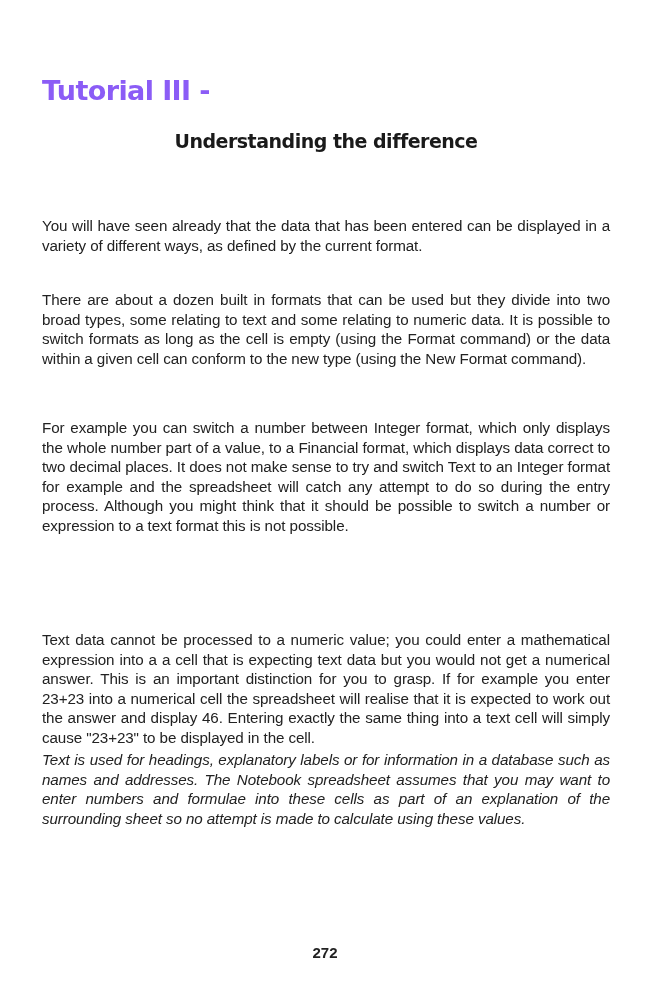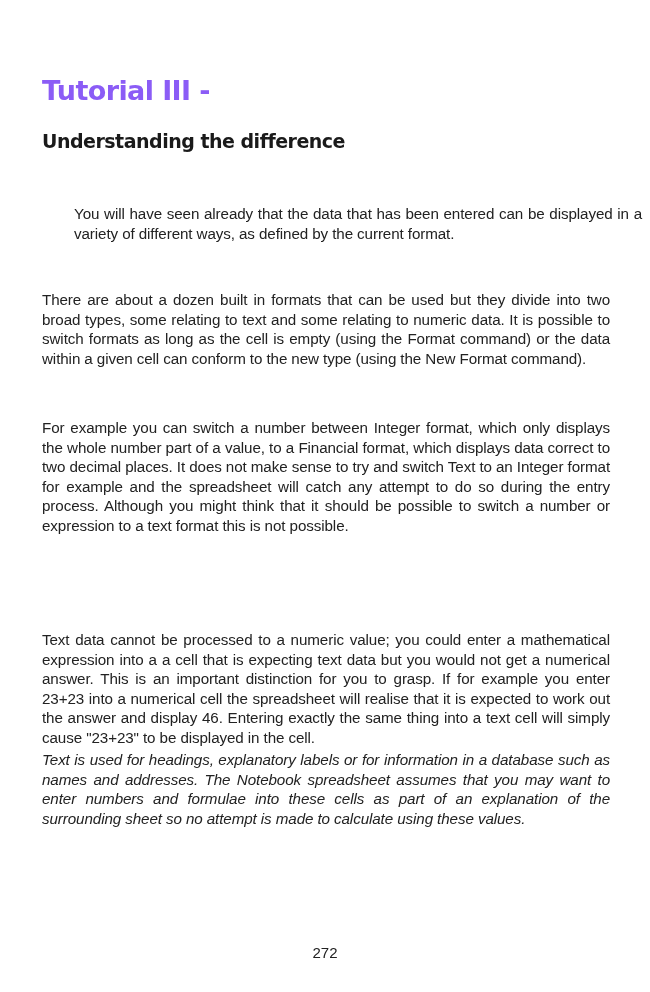--- a/index.html
+++ b/index.html
@@ -31,44 +31,46 @@
       color: #8b5cf6;
     }
     .subtitle {
       font-family: "DejaVu Sans", sans-serif;
       font-weight: bold;
       font-size: 19px;
       line-height: 26px;
       letter-spacing: -0.5px;
       margin: 18px 0 0 0;
       color: #1a1a1a;
+      text-align: center;
     }
     .para {
       font-family: "Liberation Sans", sans-serif;
       font-size: 15.2px;
       line-height: 19.6px;
       text-align: justify;
       margin: 0;
       color: #222222;
       letter-spacing: -0.1px;
     }
-    .p1 { position: absolute; top: 132px; left: 0; width: 568px; margin-left: 32px; }
+    .p1 { position: absolute; top: 144px; left: 0; width: 568px; }
     .p2 { position: absolute; top: 218px; left: 0; width: 568px; }
     .p3 { position: absolute; top: 346px; left: 0; width: 568px; }
     .p4 { position: absolute; top: 558px; left: 0; width: 568px; }
     .p5 { position: absolute; top: 678px; left: 0; width: 568px; font-style: italic; }
     .page-number {
       position: absolute;
       left: 0;
       width: 650px;
       top: 944px;
       text-align: center;
       font-family: "Liberation Sans", sans-serif;
       font-size: 15px;
       color: #222222;
+      font-weight: bold;
     }
   </style>
 </head>
 <body>
 
 <div class="page">
   <h1 class="title">
     <span>Tutorial III -</span><br>
   </h1>
   <h2 class="subtitle">

